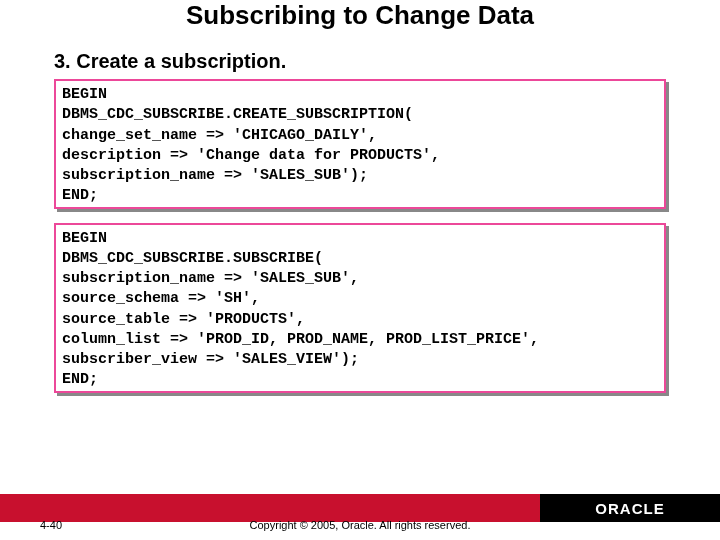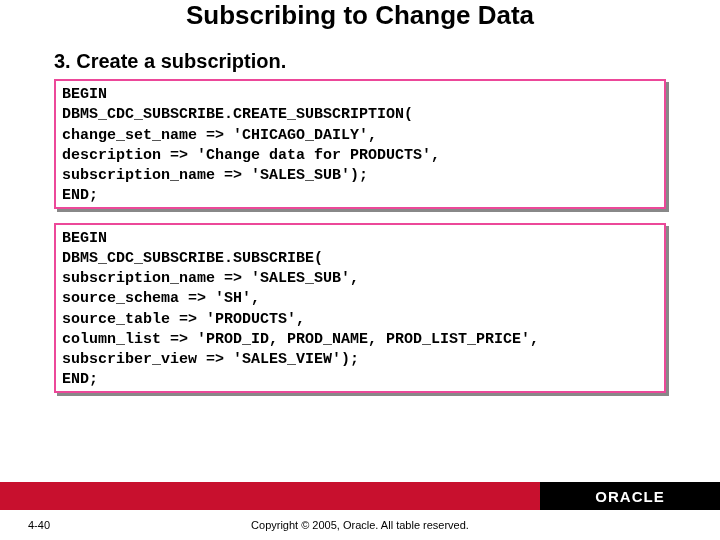--- a/index.html
+++ b/index.html
@@ -15,38 +15,38 @@
     font-weight: bold;
     font-size: 15px;
     line-height: 1.35;
     margin-bottom: 14px;
     white-space: pre;
     box-shadow: 3px 3px 0 #888;
     background: #fff;
   }
   .footer-band {
     position: absolute;
-    left: 0; right: 0; bottom: 30px;
+    left: 0; right: 0; bottom: 18px;
     height: 28px;
     display: flex;
     align-items: stretch;
   }
   .band-red { background: #c8102e; flex: 1; }
   .band-black { background: #000; width: 180px; display: flex; align-items: center; justify-content: center; }
   .oracle-logo { color: #fff; font-family: Arial, sans-serif; font-weight: bold; letter-spacing: 1px; font-size: 15px; }
   .footer-row {
     position: absolute;
     left: 0; right: 0; bottom: 0;
     height: 30px;
     display: flex;
     align-items: center;
     font-size: 11px;
     color: #000;
   }
-  .slide-num { width: 90px; padding-left: 28px; }
+  .slide-num { width: 90px; padding-left: 12px; text-align: center; }
   .copyright { flex: 1; text-align: center; padding-right: 90px; }
 </style>
 </head>
 <body>
 
 <div class="slide">
 
   <div class="title">Subscribing to Change Data</div>
 
   <div class="content">
@@ -72,16 +72,16 @@
 
   <div class="footer-band">
     <div class="band-red"></div>
     <div class="band-black">
       <span class="oracle-logo">ORACLE</span>
     </div>
   </div>
 
   <div class="footer-row">
     <div class="slide-num">4-40</div>
-    <div class="copyright">Copyright © 2005, Oracle.  All table reserved.</div>
+    <div class="copyright">Copyright © 2005, Oracle.  All rights reserved.</div>
   </div>
 
 </div>
 
 </body></html>

